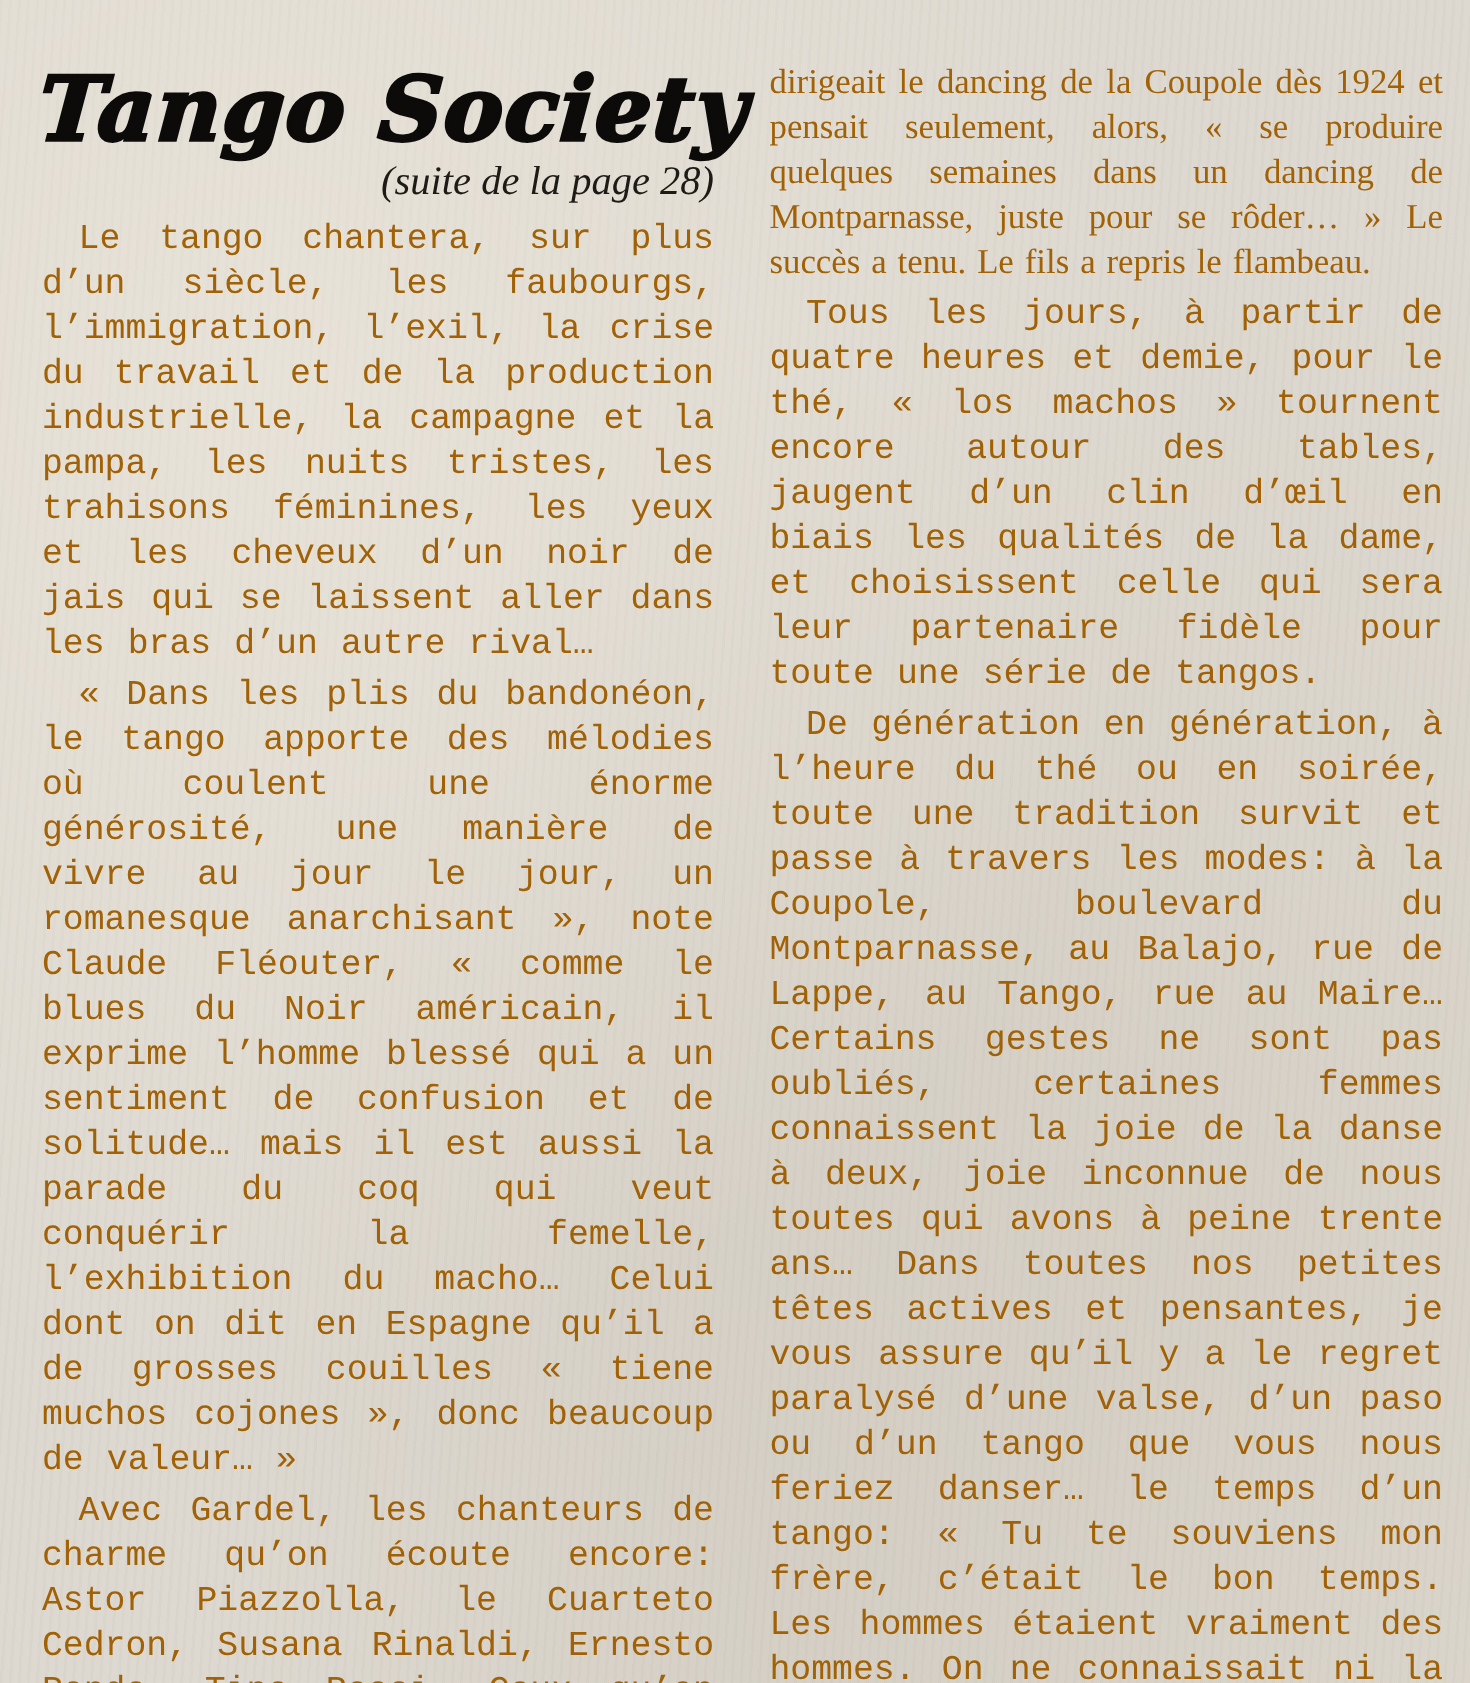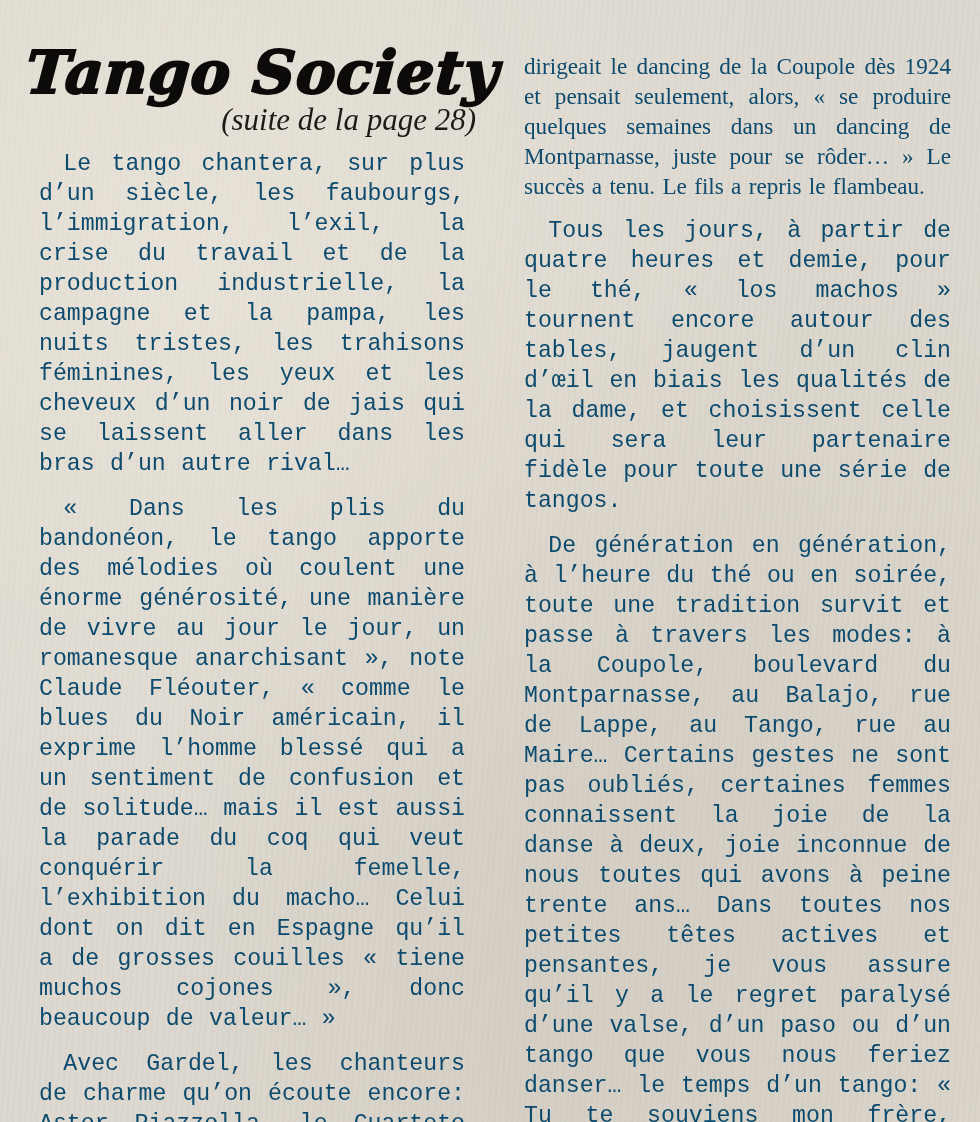--- a/index.html
+++ b/index.html
@@ -29,32 +29,32 @@
     letter-spacing:1px;
     color:#0c0b0a;
     -webkit-text-stroke:2.2px #0c0b0a;
     transform:skewX(-4deg);
     transform-origin:left bottom;
     white-space:nowrap;
   }
   .subtitle{
     text-align:right;
     font-style:italic;
-    font-size:31px;
+    font-size:27px;
     line-height:28px;
     margin:0 4px 10px 0;
     color:#1e1b16;
   }
   .body-text p.para{
-    margin:15px;
+    margin:4px;
     font-size:23.2px;
     line-height:30px;
     text-align:justify;
     word-spacing:1.5px;
-    color:#0c4a6e;
+    color:#a16207;
   }
   .body-text p.para.indent{text-indent:1.05em;font-family:Liberation Mono, monospace;}
   .end-mark{
     margin-top:22px;
     display:flex;
     justify-content:center;
   }
   .end-mark svg{display:block;}
 </style>
 </head>

